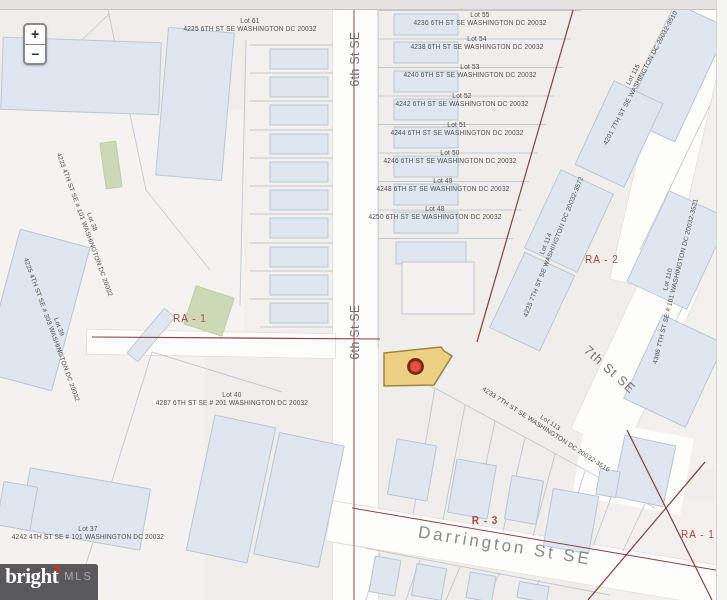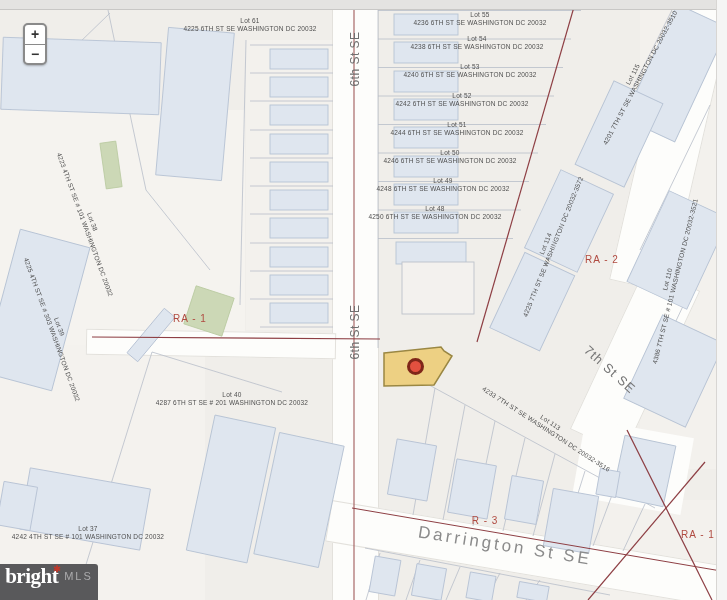--- a/index.html
+++ b/index.html
@@ -171,21 +171,21 @@
     <circle cx="415.5" cy="366.5" r="7" stroke-width="3" fill="#e2503f" stroke="#7f2619"></circle>
   </svg>
 
   <div class="street-label street-v" style="left:312px;top:52px;">6th St SE</div>
   <div class="street-label street-v" style="left:312px;top:325px;">6th St SE</div>
   <div class="street-label street-7" style="left:565px;top:362px;">7th St SE</div>
   <div class="street-label street-d" style="left:345px;top:536px;">Darrington St SE</div>
 
   <div class="zone" style="left:160px;top:313px;">RA - 1</div>
   <div class="zone" style="left:572px;top:254px;">RA - 2</div>
-  <div class="zone" style="left:455px;top:515px;">R - 3</div>
+  <div class="zone" style="left:455px;top:515px;font-weight:bold;">R - 3</div>
   <div class="zone" style="left:668px;top:529px;">RA - 1</div>
 
   <div class="lot-label" style="left:145px;top:17px;width:210px;">
     <span>Lot 61</span>
       <span>4225 6TH ST SE WASHINGTON DC 20032</span>
     </div>
   <div class="lot-label" style="left:375px;top:11px;width:210px;">
     <span>Lot 55</span>
       <span>4236 6TH ST SE WASHINGTON DC 20032</span>
     </div>

